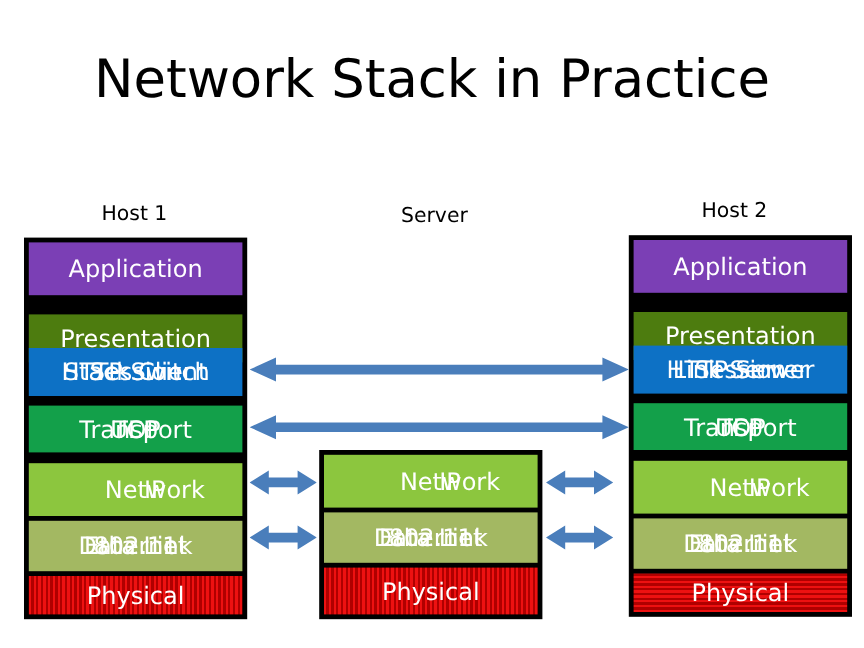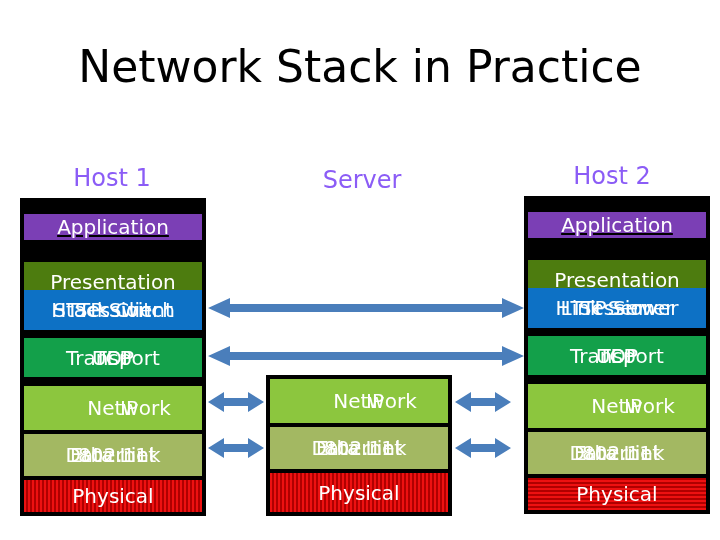--- a/index.html
+++ b/index.html
@@ -28,23 +28,23 @@
     font-weight: 400;
     color: #000000;
     letter-spacing: 0px;
     white-space: nowrap;
   }
 
   
   .col-header {
     position: absolute;
     text-align: center;
-    font-size: 24px;
+    font-size: 17px;
     line-height: 22px;
-    color: #8b5cf6;
+    color: #000000;
     white-space: nowrap;
   }
   #header-host1 { left: 12px;  top: 167px; width: 200px; }
   #header-switch { left: 262px; top: 169px; width: 200px; }
   #header-host2 { left: 512px; top: 165px; width: 200px; }
 
   
   .stack {
     position: absolute;
     background: #000000;
@@ -82,21 +82,21 @@
   }
   .overlay-wrap > .layer-text.base { position: relative; }
   .overlay-wrap > .layer-text.ovl {
     position: absolute;
     left: 50%;
     top: 0;
     transform: translateX(-50%);
   }
 
   
-  .h-app   { top: 16px;   height: 26px; text-decoration: underline; }
+  .h-app   { top: 4px;   height: 44px; }
   .h-pres  { top: 48px;  height: 40px; }
   .h-sess  { top: 92px;  height: 40px; }
   .h-tran  { top: 140px; height: 39px; }
   .h-netw  { top: 188px; height: 44px; }
   .h-dlnk  { top: 236px; height: 42px; }
   .h-phys  { top: 282px; height: 32px; }
 
   
   .s-netw  { top: 4px;   height: 44px; }
   .s-dlnk  { top: 52px;  height: 42px; }

